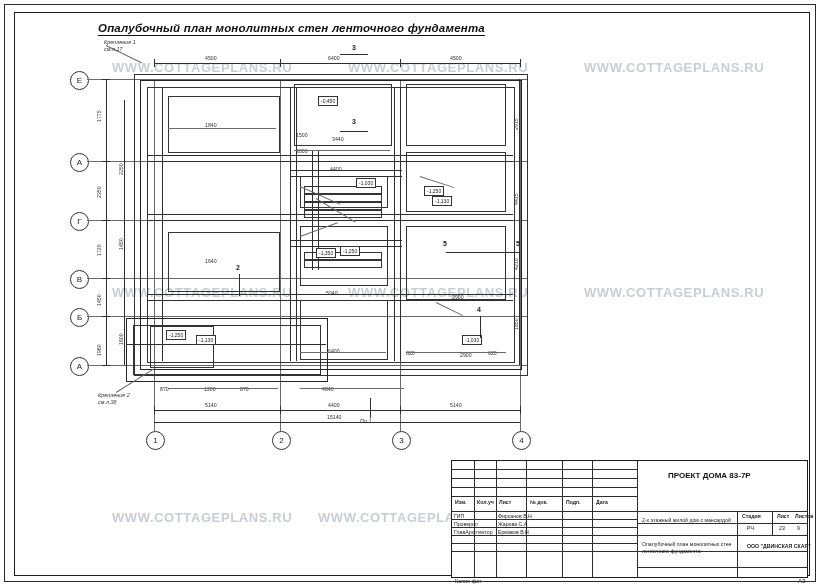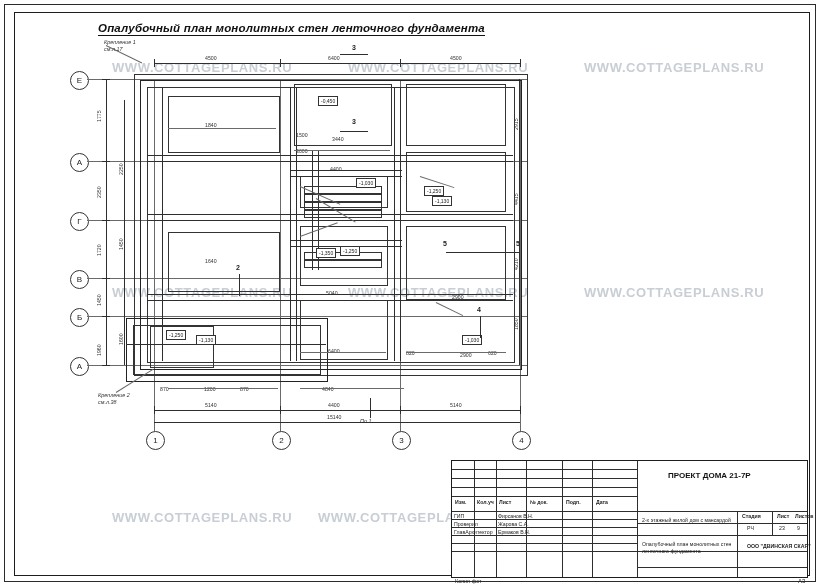--- a/index.html
+++ b/index.html
@@ -268,21 +268,21 @@
 
     <div class="ln h" style="left:185px;top:50px;width:170px;"></div>
     <div class="ln h" style="left:185px;top:62px;width:170px;"></div>
     <div class="ln h" style="left:185px;top:74px;width:170px;"></div>
     <div class="ln h" style="left:185px;top:90px;width:170px;"></div>
     <div class="ln h" style="left:185px;top:106px;width:170px;"></div>
     <div class="ln v" style="left:285px;top:50px;height:24px;"></div>
     <div class="ln v" style="left:320px;top:50px;height:24px;"></div>
     <div class="ln v" style="left:285px;top:74px;height:42px;"></div>
 
-    <div class="tb-title" style="left:216px;top:10px;">ПРОЕКТ ДОМА 21-7Р</div>
+    <div class="tb-title" style="left:216px;top:10px;">ПРОЕКТ ДОМА 83-7Р</div>
 
     <div class="tb-txt b" style="left:3px;top:38px;">Изм.</div>
     <div class="tb-txt b" style="left:25px;top:38px;">Кол.уч</div>
     <div class="tb-txt b" style="left:47px;top:38px;">Лист</div>
     <div class="tb-txt b" style="left:78px;top:38px;">№ док.</div>
     <div class="tb-txt b" style="left:114px;top:38px;">Подп.</div>
     <div class="tb-txt b" style="left:144px;top:38px;">Дата</div>
 
     <div class="tb-txt" style="left:2px;top:52px;">ГИП</div>
     <div class="tb-txt" style="left:46px;top:52px;">Фирсанов В.Н.</div>

